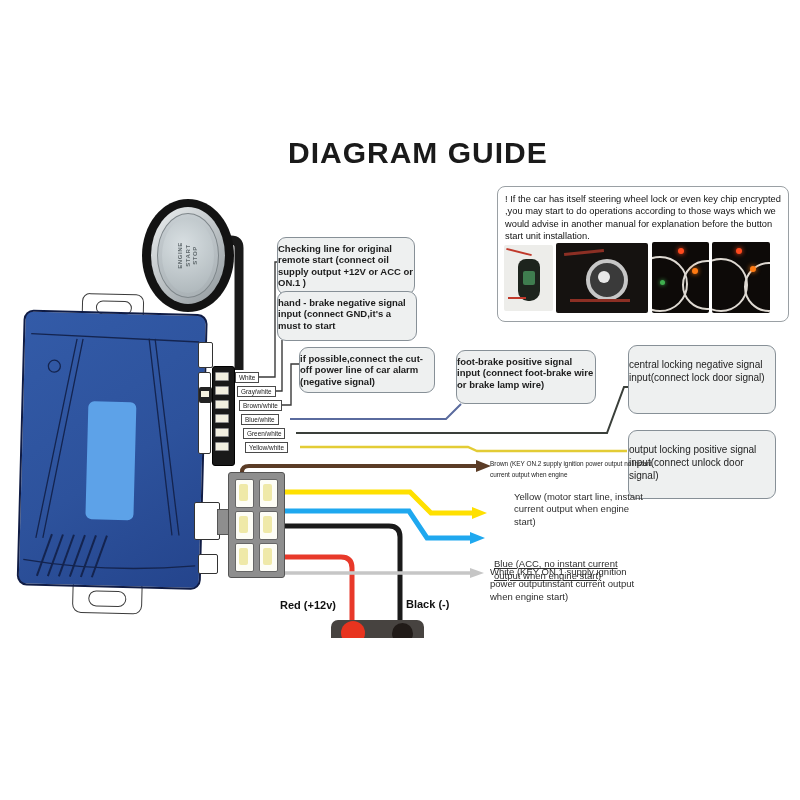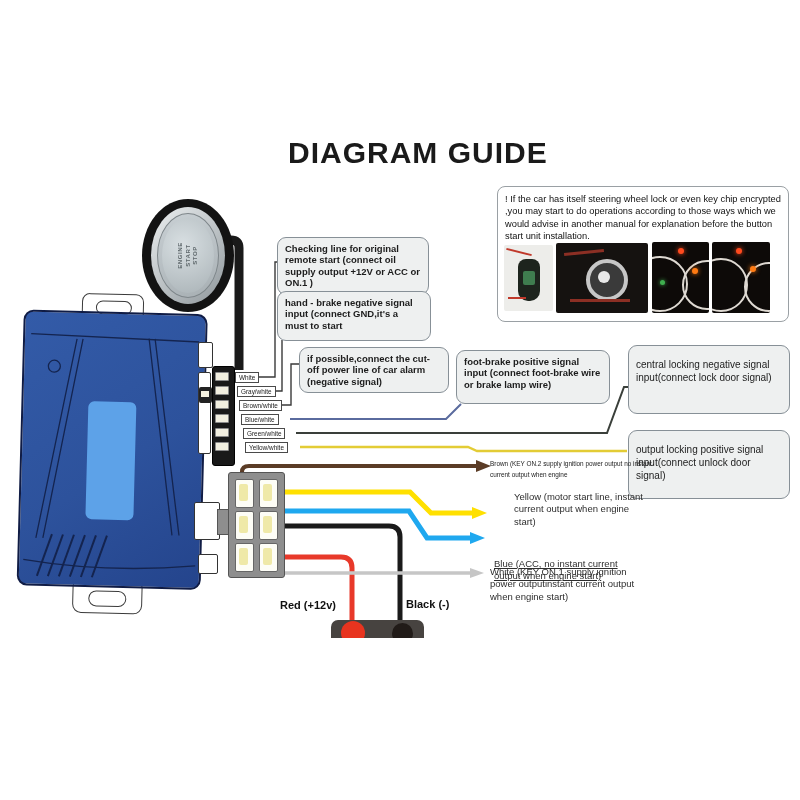--- a/index.html
+++ b/index.html
@@ -2,21 +2,21 @@
 <html><head>
 <meta charset="utf-8">
 <style>
   html,body{margin:0;padding:0;background:#fff;}
   .canvas{position:relative;width:800px;height:638px;background:#ffffff;overflow:hidden;
           font-family:"Liberation Sans",sans-serif;}
   .abs{position:absolute;}
   
   .title{left:288px;top:136px;font-size:30px;font-weight:700;letter-spacing:1px;color:#1a1a1a;}
   
-  .callout{background:#eef0f0;border:1.4px solid #879097;border-radius:9px;padding:5px 7px;
+  .callout{background:#eef0f0;border:1.4px solid #879097;border-radius:9px;padding:5px 0;
            font-size:9.5px;font-weight:700;color:#1c1c1c;line-height:1.2;}
   .callout.light{font-weight:400;font-size:10px;line-height:1.3;color:#222;}
   
   .infobox{left:497px;top:186px;width:276px;height:122px;background:#fff;border:1.5px solid #9aa0a4;
            border-radius:8px;padding:6px 7px;font-size:9.3px;line-height:1.32;color:#111;}
   .photo{position:absolute;border-radius:2px;overflow:hidden;}
   
   .wlabel{background:#fff;border:1px solid #4a4a4a;font-size:6.4px;color:#222;padding:1px 3px;
           white-space:nowrap;line-height:1.1;}
   

